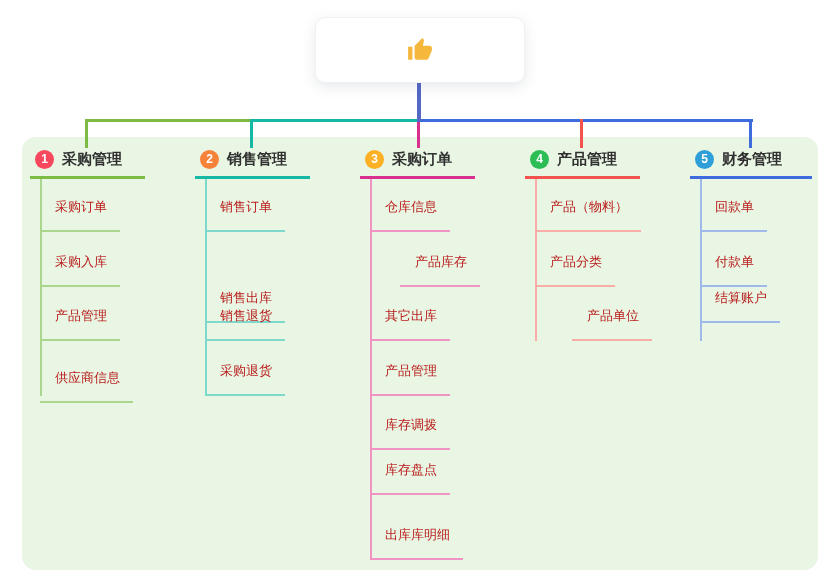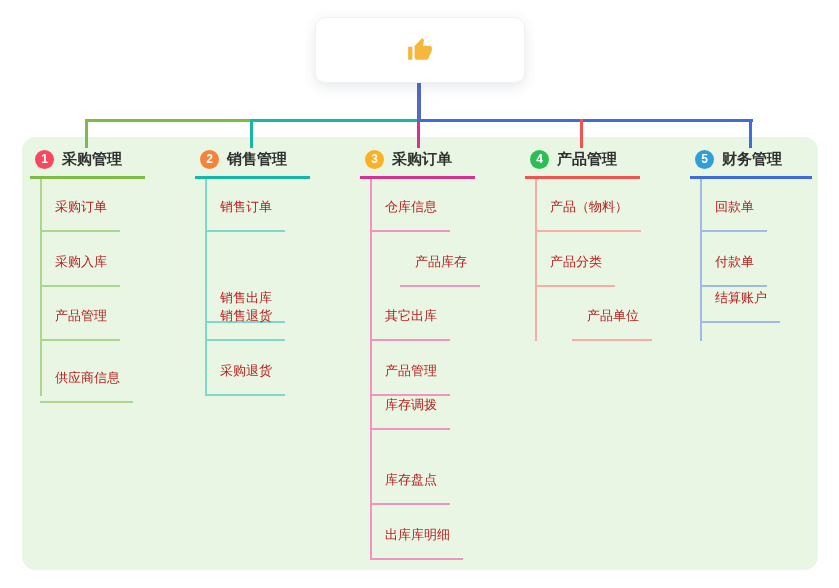--- a/index.html
+++ b/index.html
@@ -93,22 +93,22 @@
       <div class="heading" style="left: 360px; width: 115px;">
         <div class="badge" style="background: rgb(252, 176, 35);">3</div>
         <div class="hlabel">采购订单</div>
       </div>
       <div class="underline" style="left: 360px; width: 115px; background: rgb(216, 48, 143);"></div>
       <div class="vline" style="left: 370px; top: 179px; height: 381px; background: rgb(241, 147, 196);"></div>
       <div class="item" style="left: 370px; top: 196px; border-bottom-color: rgb(241, 147, 196);">仓库信息</div>
       <div class="item" style="left: 370px; top: 251px; border-bottom-color: rgb(241, 147, 196); margin-left: 30px;">产品库存</div>
       <div class="item" style="left: 370px; top: 305px; border-bottom-color: rgb(241, 147, 196);">其它出库</div>
       <div class="item" style="left: 370px; top: 360px; border-bottom-color: rgb(241, 147, 196);">产品管理</div>
-      <div class="item" style="left: 370px; top: 394px; border-bottom-color: rgb(241, 147, 196);">库存调拨</div>
-      <div class="item" style="left: 370px; top: 469px; border-bottom-color: rgb(241, 147, 196);">库存盘点</div>
+      <div class="item" style="left: 370px; top: 414px; border-bottom-color: rgb(241, 147, 196);">库存调拨</div>
+      <div class="item" style="left: 370px; top: 459px; border-bottom-color: rgb(241, 147, 196);">库存盘点</div>
       <div class="item" style="left: 370px; top: 524px; border-bottom-color: rgb(241, 147, 196);">出库库明细</div>
       <div class="heading" style="left: 525px; width: 115px;">
         <div class="badge" style="background: rgb(44, 190, 85);">4</div>
         <div class="hlabel">产品管理</div>
       </div>
       <div class="underline" style="left: 525px; width: 115px; background: rgb(241, 83, 78);"></div>
       <div class="vline" style="left: 535px; top: 179px; height: 162px; background: rgb(248, 173, 167);"></div>
       <div class="item" style="left: 535px; top: 196px; border-bottom-color: rgb(248, 173, 167);">产品（物料）</div>
       <div class="item" style="left: 535px; top: 251px; border-bottom-color: rgb(248, 173, 167);">产品分类</div>
       <div class="item" style="left: 535px; top: 305px; border-bottom-color: rgb(248, 173, 167); margin-left: 37px;">产品单位</div>

